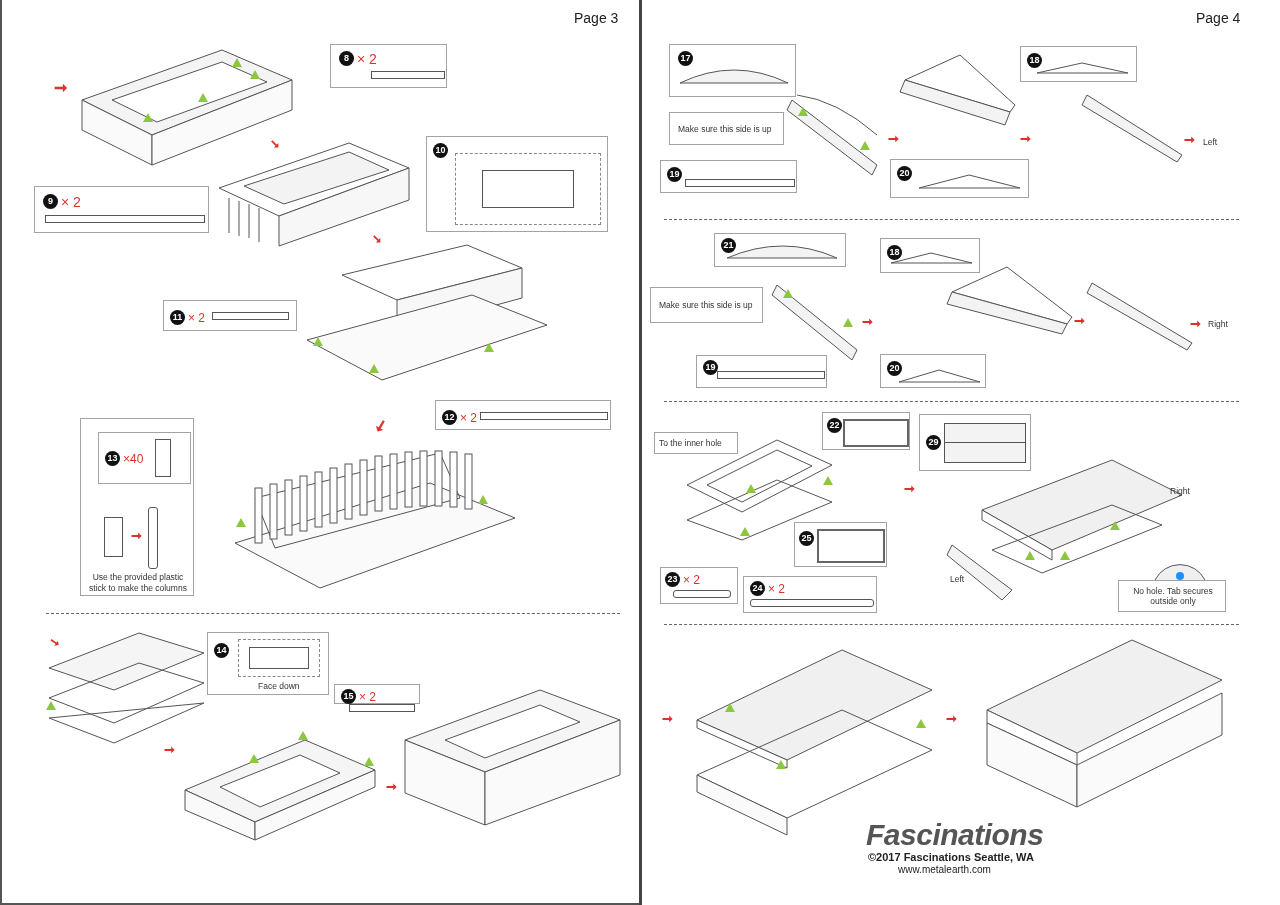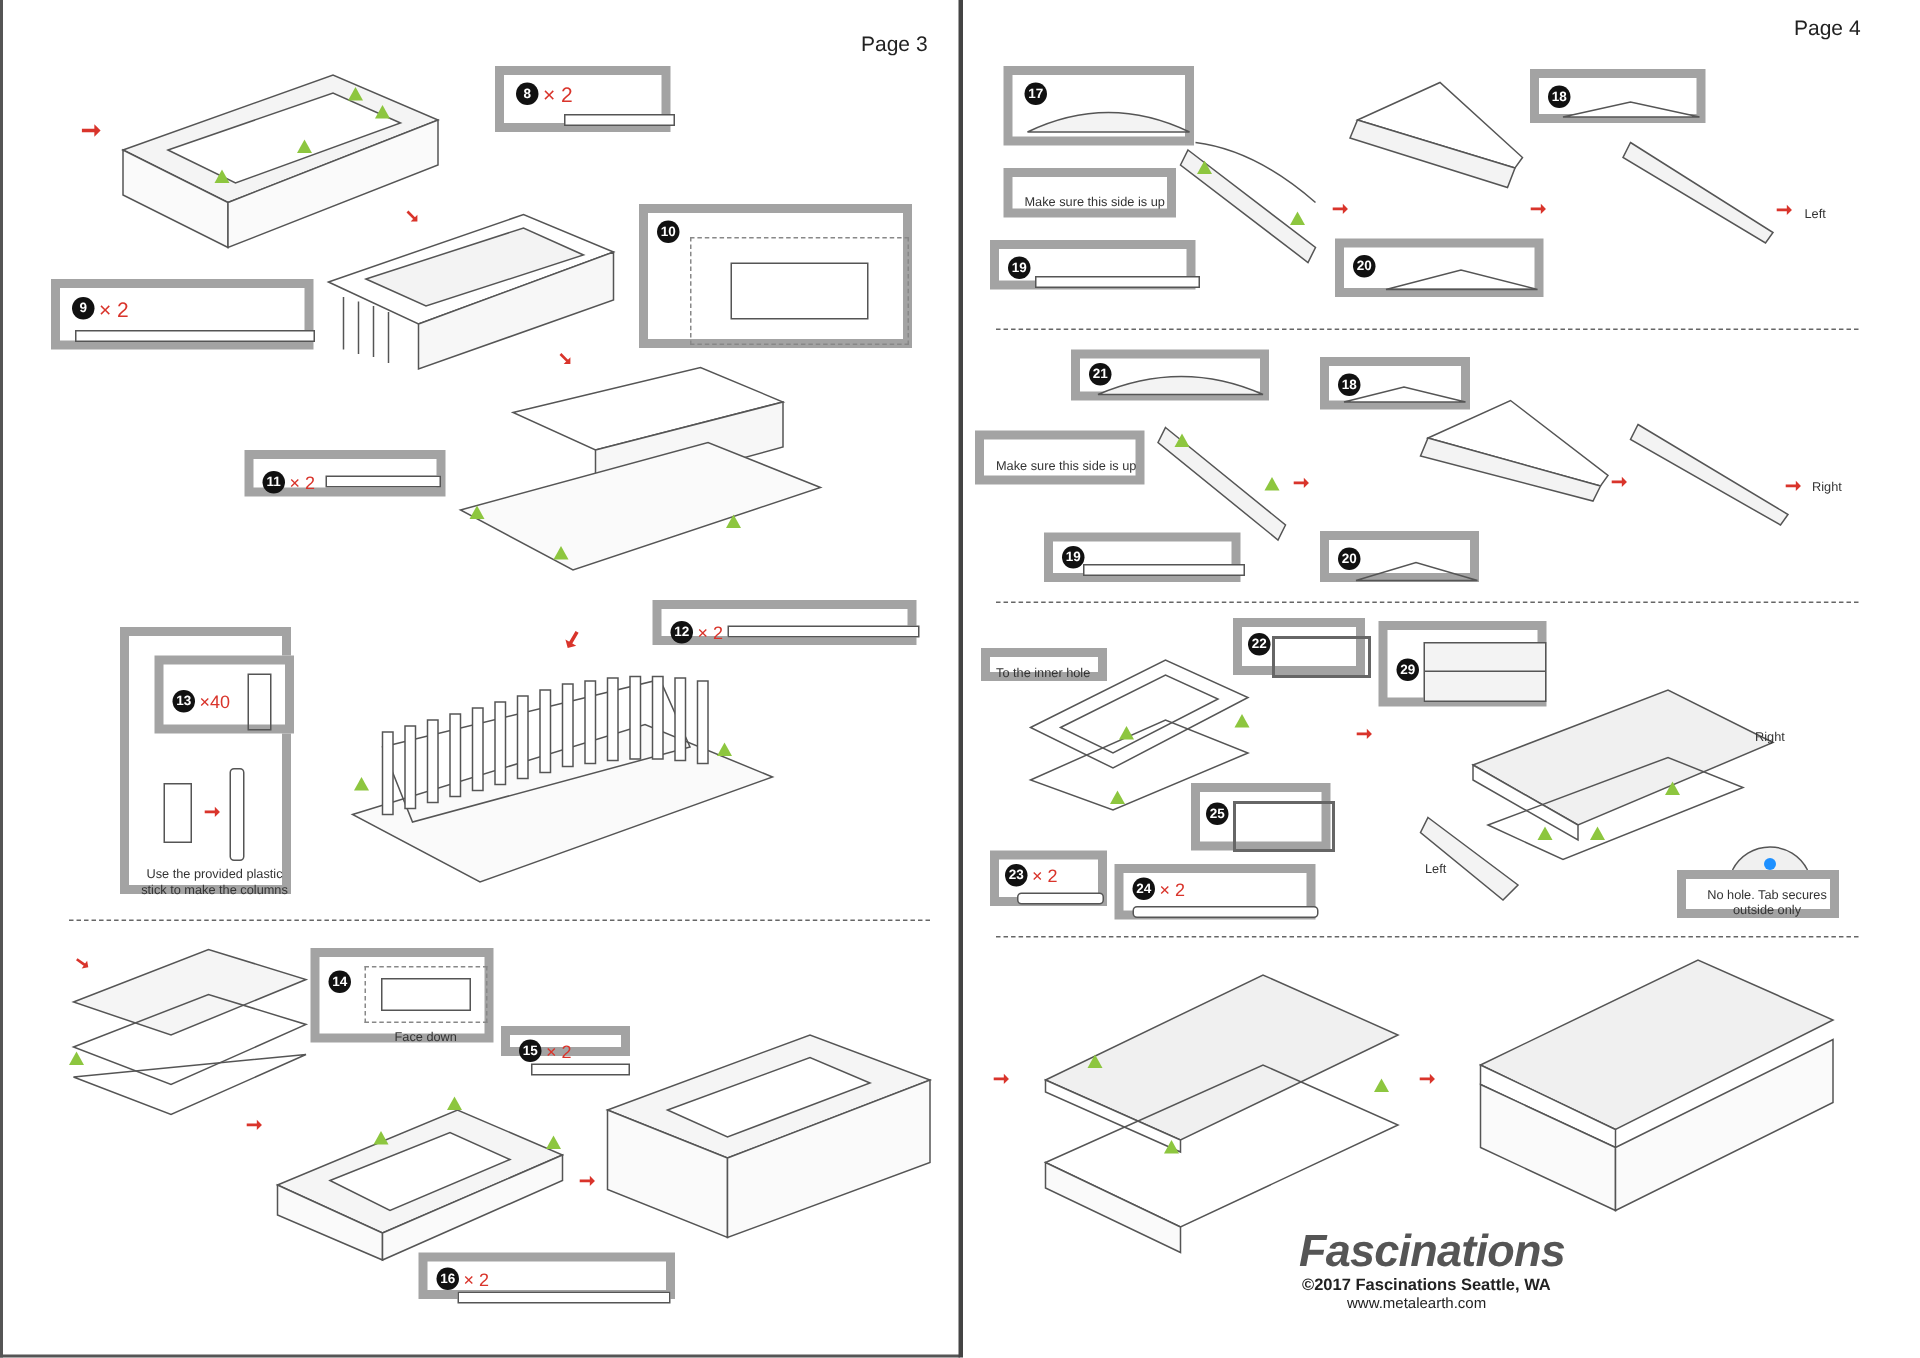--- a/index.html
+++ b/index.html
@@ -3,37 +3,37 @@
 <meta charset="utf-8">
 <style>
   html,body{margin:0;padding:0;background:#fff;}
   body{width:1280px;height:905px;position:relative;overflow:hidden;font-family:"Liberation Sans",sans-serif;color:#333;}
   .page{position:absolute;top:0;height:905px;background:#fff;}
   #p3{left:0;width:640px;border-left:2px solid #555;border-bottom:2px solid #555;box-sizing:border-box;}
   #p4{left:642px;width:638px;}
   .divider{position:absolute;left:639px;top:0;width:3px;height:905px;background:#444;}
   .pnum{position:absolute;top:10px;font-size:14px;color:#222;}
   .sep{position:absolute;border-top:1.5px dashed #666;height:0;}
-  .callout{position:absolute;border:6px solid #a3a3a3;background:#fff;box-sizing:border-box;padding-left:28px;}
+  .callout{position:absolute;border:1px solid #a3a3a3;background:#fff;box-sizing:border-box;padding-left:28px;}
   .num{display:inline-block;width:15px;height:15px;border-radius:50%;background:#111;color:#fff;font-size:9px;font-weight:bold;text-align:center;line-height:15px;vertical-align:middle;}
   .qty{color:#d9342b;font-size:14px;vertical-align:middle;margin-left:3px;}
   .part{position:absolute;border:1px solid #555;background:#fff;height:6px;}
   .lbl{position:absolute;font-size:8.5px;color:#333;white-space:nowrap;}
   .arrow{position:absolute;color:#d9342b;font-size:16px;font-weight:bold;line-height:1;}
   .tri{position:absolute;width:0;height:0;border-left:5px solid transparent;border-right:5px solid transparent;border-bottom:9px solid #8dc63f;}
   svg{position:absolute;overflow:visible;}
   .brand{position:absolute;left:866px;top:818px;font-size:30px;font-weight:bold;font-style:italic;color:#555;letter-spacing:-0.5px;}
   .copy{position:absolute;left:868px;top:851px;font-size:11px;font-weight:bold;color:#222;}
   .url{position:absolute;left:898px;top:864px;font-size:10px;color:#222;}
 </style>
 </head>
 <body>
 
 <div class="page" id="p3">
-  <span class="pnum" style="left:572px;margin-top:11px;">Page 3</span>
+  <span class="pnum" style="left:572px;">Page 3</span>
 
   <span class="arrow" style="left:52px;top:80px;">➞</span>
   <svg style="left:70px;top:40px;" width="230" height="130">
     <polygon points="10,60 150,10 220,40 80,95" fill="#f4f4f4" stroke="#555"></polygon>
     <polygon points="40,60 150,22 195,42 85,82" fill="#fff" stroke="#555"></polygon>
     <polygon points="10,60 80,95 80,125 10,90" fill="#fafafa" stroke="#555"></polygon>
     <polygon points="80,95 220,40 220,70 80,125" fill="#fafafa" stroke="#555"></polygon>
   </svg>
   <div class="tri" style="left:230px;top:58px;"></div>
   <div class="tri" style="left:248px;top:70px;"></div>
@@ -158,26 +158,20 @@
   <span class="arrow" style="left:162px;top:743px;font-size:13px;">➞</span>
   <svg style="left:178px;top:725px;" width="200" height="115">
     <polygon points="5,65 125,15 195,45 75,97" fill="#f5f5f5" stroke="#555"></polygon>
     <polygon points="40,62 120,30 160,48 80,82" fill="#fff" stroke="#555"></polygon>
     <polygon points="5,65 75,97 75,115 5,85" fill="#fafafa" stroke="#555"></polygon>
     <polygon points="75,97 195,45 195,62 75,115" fill="#fafafa" stroke="#555"></polygon>
   </svg>
   <div class="tri" style="left:247px;top:754px;"></div>
   <div class="tri" style="left:296px;top:731px;"></div>
   <div class="tri" style="left:362px;top:757px;"></div>
-  <div class="callout" style="left:277px;top:835px;width:171px;height:31px;">
-    <span style="position:absolute;left:6px;top:3px;">
-      <span class="num">16</span><span class="qty" style="font-size:12px;">× 2</span>
-    </span>
-    <div class="part" style="left:20px;top:20px;width:140px;"></div>
-  </div>
   <span class="arrow" style="left:384px;top:780px;font-size:13px;">➞</span>
   <svg style="left:398px;top:680px;" width="225" height="150">
     <polygon points="5,60 140,10 220,40 85,92" fill="#f5f5f5" stroke="#555"></polygon>
     <polygon points="45,60 140,25 180,42 85,78" fill="#fff" stroke="#555"></polygon>
     <polygon points="5,60 85,92 85,145 5,113" fill="#fafafa" stroke="#555"></polygon>
     <polygon points="85,92 220,40 220,95 85,145" fill="#fafafa" stroke="#555"></polygon>
   </svg>
 </div>
 
 <div class="divider"></div>

